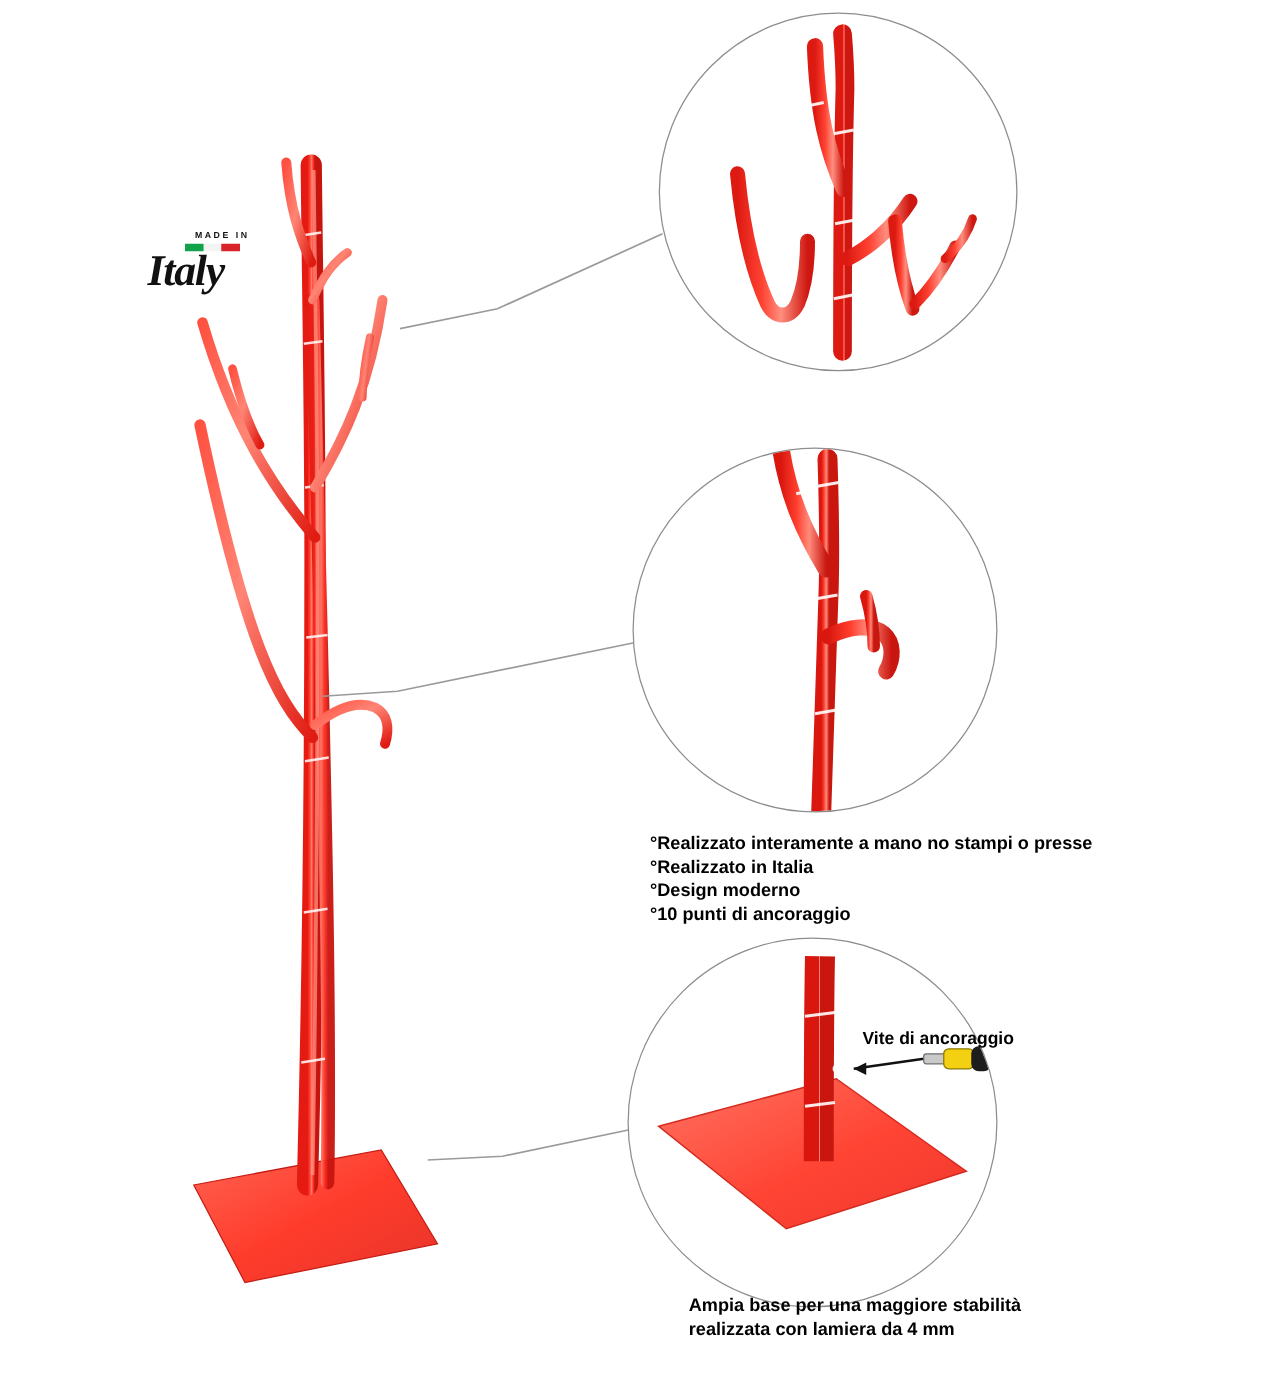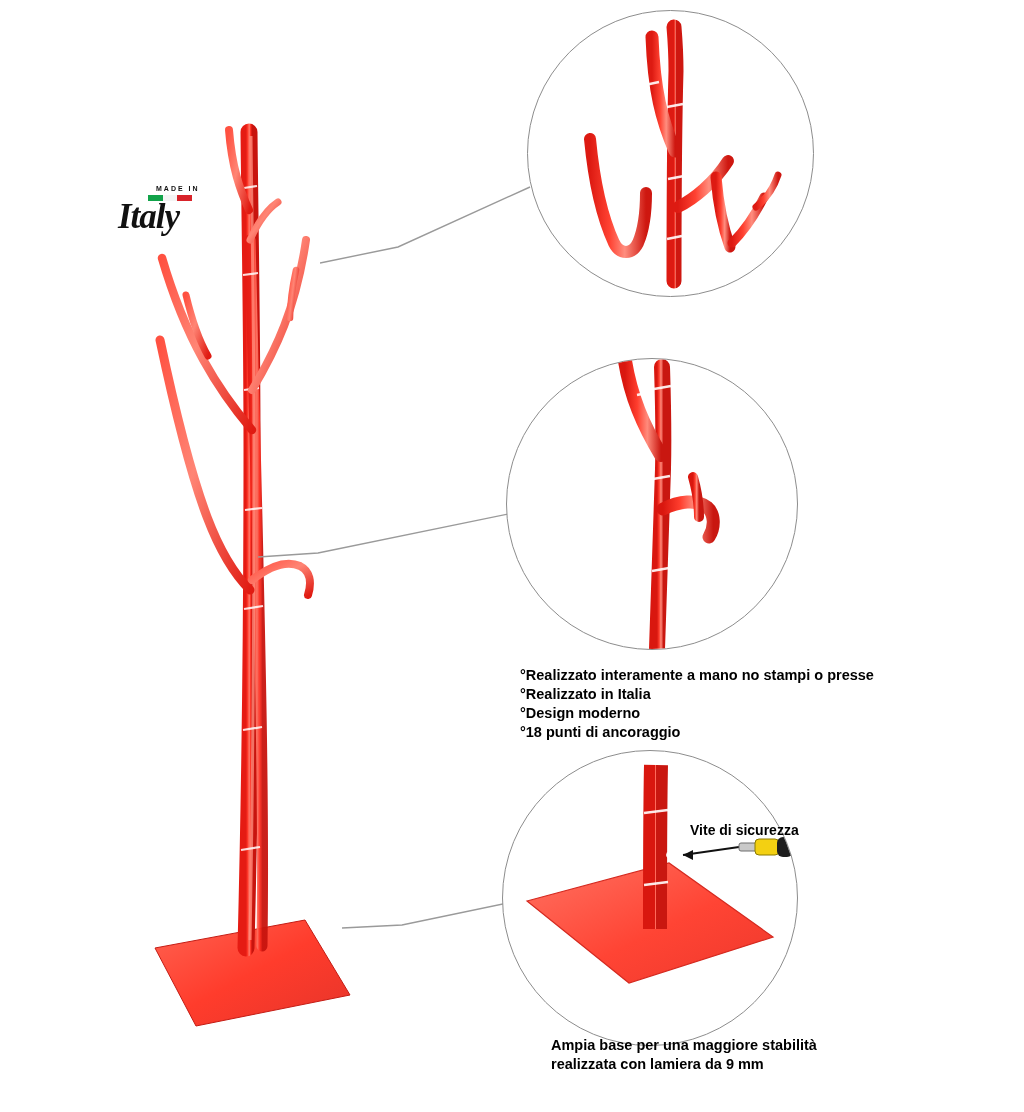--- a/index.html
+++ b/index.html
@@ -246,21 +246,21 @@
 
       <path d="M156,150 C172,142 190,140 200,148 C208,155 208,168 202,178" stroke="url(#z2a)" stroke-width="13" fill="none" stroke-linecap="round"></path>
 
       <path d="M186,118 C190,132 192,146 192,158" stroke="url(#z2a)" stroke-width="10" fill="none" stroke-linecap="round"></path>
     </svg>
   </div>
 
   <div class="caption cap2">°Realizzato interamente a mano no stampi o presse
 °Realizzato in Italia
 °Design moderno
-°18 punti di ancoraggio</div>
+°10 punti di ancoraggio</div>
 
   <div class="callout c3">
     <svg width="296" height="296" viewBox="0 0 296 296" xmlns="http://www.w3.org/2000/svg">
       <defs>
         <linearGradient id="z3t" x1="0" y1="0" x2="1" y2="0">
           <stop offset="0%" stop-color="#D9170F"></stop>
           <stop offset="34%" stop-color="#FF3E2E"></stop>
           <stop offset="62%" stop-color="#FF8B7C"></stop>
           <stop offset="100%" stop-color="#C91710"></stop>
         </linearGradient>
@@ -286,17 +286,17 @@
       <polygon points="180,104 190,99 190,109" fill="#111"></polygon>
 
       <g>
         <rect x="236" y="92" width="18" height="8" rx="2" fill="#C9C9C9" stroke="#6e6e6e" stroke-width="1"></rect>
         <rect x="252" y="88" width="24" height="16" rx="4" fill="#F3D012" stroke="#8a7a00" stroke-width="1"></rect>
         <rect x="274" y="86" width="16" height="20" rx="6" fill="#1d1d1d"></rect>
       </g>
     </svg>
   </div>
 
-  <div class="screw-label">Vite di sicurezza</div>
+  <div class="screw-label">Vite di ancoraggio</div>
   <div class="caption cap3">Ampia base per una maggiore stabilità
-realizzata con lamiera da 9 mm</div>
+realizzata con lamiera da 4 mm</div>
 
 </div>
 
 </body></html>

